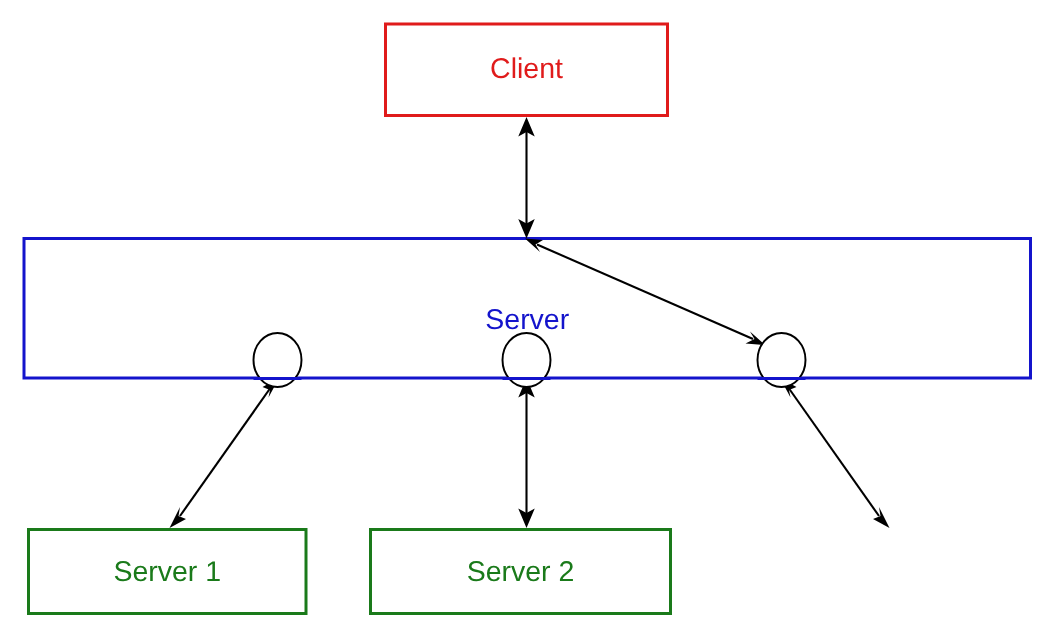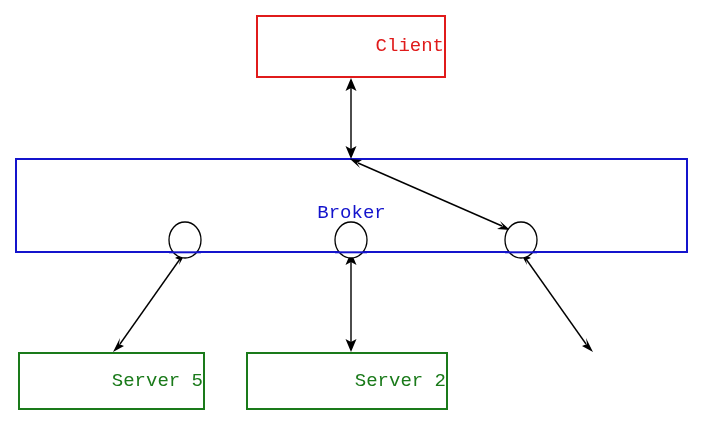--- a/index.html
+++ b/index.html
@@ -15,23 +15,22 @@
     width: 704px;
     height: 428px;
     background: #ffffff;
     overflow: hidden;
   }
   .node {
     position: absolute;
     box-sizing: border-box;
     display: flex;
     align-items: center;
-    justify-content: flex-end;
+    justify-content: center;
     background: transparent;
-    font-family: Liberation Mono, monospace;
   }
   .node-label {
     font-size: 19px;
     line-height: 1;
     white-space: nowrap;
     user-select: none;
   }
   
   #client-node {
     left: 256px;
@@ -94,25 +93,25 @@
 </head>
 <body>
 
 <div id="canvas">
 
   <div class="node" id="client-node">
     <span class="node-label">Client</span>
   </div>
 
   <div class="node" id="broker-node">
-    <span id="broker-label">Broker</span>
+    <span id="broker-label">Server</span>
   </div>
 
   <div class="node server-node" id="server-1-node">
-    <span class="node-label">Server 5</span>
+    <span class="node-label">Server 1</span>
   </div>
   <div class="node server-node" id="server-2-node">
     <span class="node-label">Server 2</span>
   </div>
 
   <svg id="overlay" viewBox="0 0 704 428">
 
     <g>
       <line class="link" x1="351" y1="86" x2="351" y2="150"></line>
       <polygon class="arrow-head" points="351,78 345.5,91 351,88 356.5,91"></polygon>

